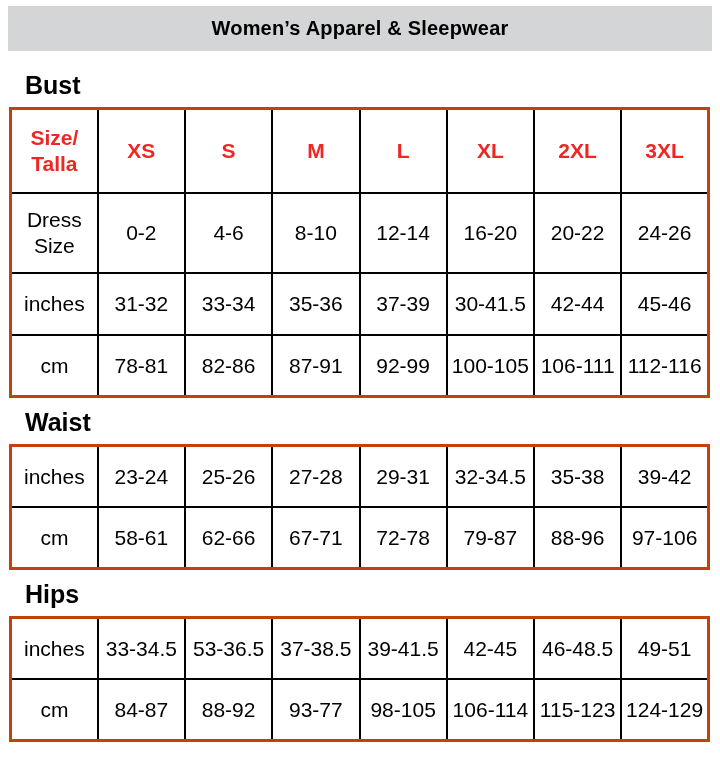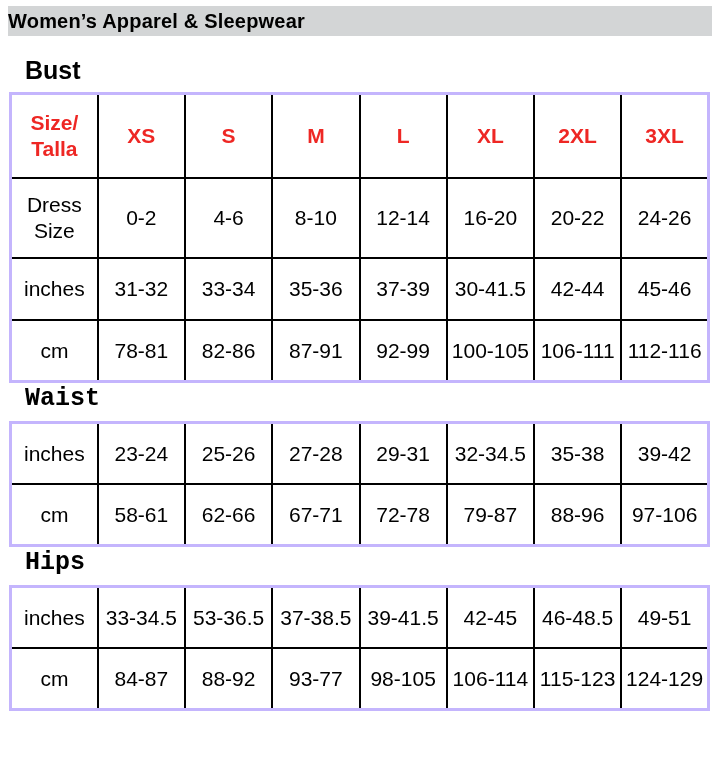--- a/index.html
+++ b/index.html
@@ -13,44 +13,44 @@
     -webkit-font-smoothing: antialiased;
   }
   .page {
     width: 720px;
     height: 779px;
     overflow: hidden;
     position: relative;
   }
   .title-bar {
     margin: 6px 8px 0 8px;
-    height: 30px;
+    height: 45px;
     background: #d3d5d6;
     display: flex;
     align-items: center;
+    justify-content: center;
     font-size: 20px;
     font-weight: bold;
     letter-spacing: 0.2px;
   }
   .section-heading {
     font-size: 25px;
     font-weight: bold;
     margin: 21px 0 9px 25px;
     line-height: 26px;
   }
   .section-heading.tight {
-    margin-top: 3px;
-    font-family: Liberation Mono, monospace;
+    margin-top: 11px;
   }
   table.size-table {
     border-collapse: collapse;
     table-layout: fixed;
     width: 701px;
     margin-left: 9px;
-    border: 3px solid #c4b5fd;
+    border: 3px solid #c2410c;
   }
   table.size-table td {
     border: 2px solid #000000;
     text-align: center;
     vertical-align: middle;
     font-size: 21px;
     padding: 0;
     white-space: nowrap;
     overflow: hidden;
     background: #ffffff;

